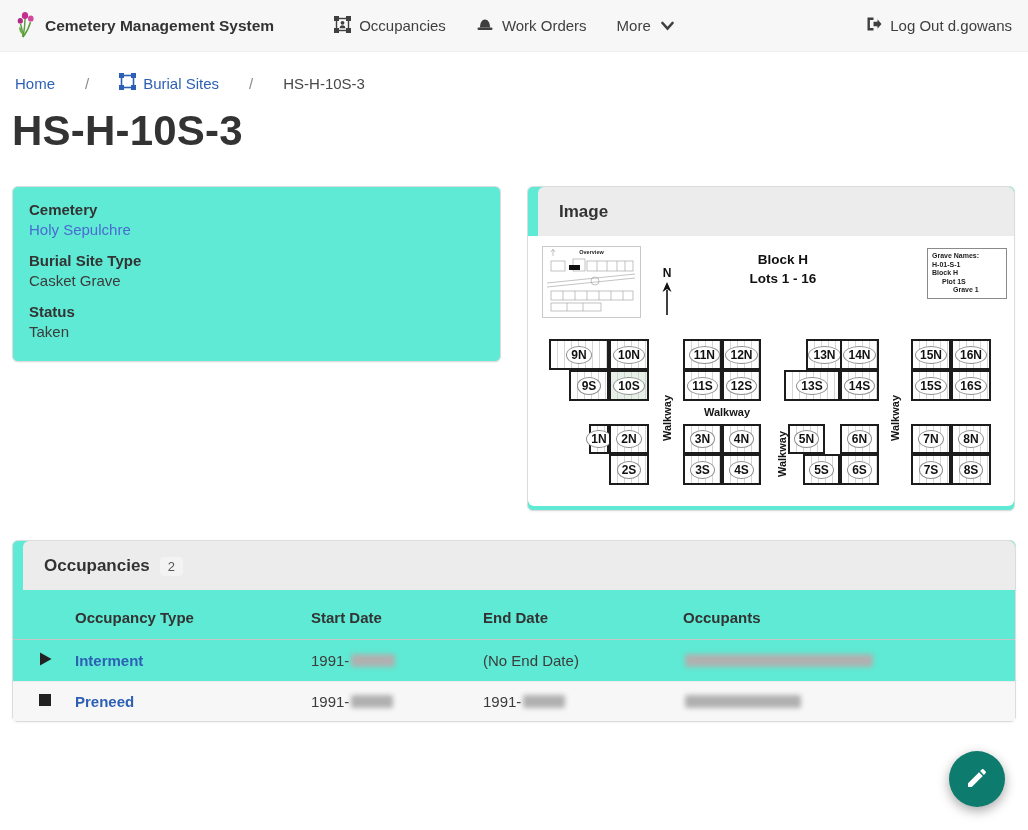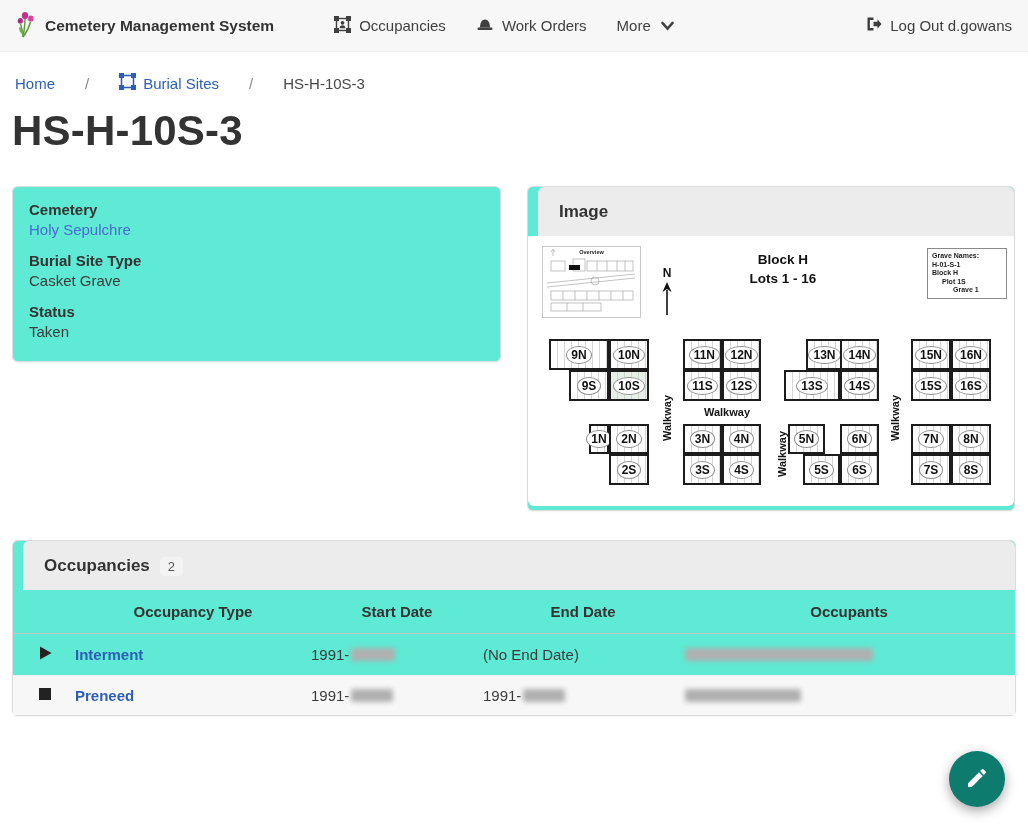--- a/index.html
+++ b/index.html
@@ -60,21 +60,21 @@
   .plot-cell.hl { background:repeating-linear-gradient(90deg,var(--hl-green,#e7efe8) 0,var(--hl-green,#e7efe8) 6px,#c9d7ca 6px,#c9d7ca 7px); }
   .plot-label { background:#fff; border:1px solid #8f8f8f; border-radius:50%;
     font-size:12px; font-weight:700; color:#111; padding:2px 4px; line-height:1; white-space:nowrap; }
   .walkway-label { position:absolute; font-weight:700; font-size:11px; color:#151515; white-space:nowrap; }
   
   .card-occ { left:12px; top:540px; width:1004px; }
   .occ-header { display:flex; align-items:center; gap:10px; }
   .count-badge { background:#f3f3f3; border-radius:4px; font-size:13px; font-weight:400;
     color:#555; padding:3px 8px; line-height:1; }
   table.occ-table { width:100%; border-collapse:collapse; font-size:15px; }
-  .occ-table th { text-align:center; font-weight:700; color:#333; padding:13px 0 13px;
+  .occ-table th { text-align:left; font-weight:700; color:#333; padding:19px 0 13px;
     border-bottom:1px solid #c6c6c6; }
   .occ-table td { padding:11px 0; border-bottom:1px solid #ececec; vertical-align:middle; }
   .occ-table tbody tr:nth-child(2) td { background:#f7f7f7; border-bottom:none; }
   .icon-cell { padding-left:25px !important; }
   a.row-link { color:var(--link,#2d5fb5); font-weight:700; text-decoration:none; cursor:pointer; }
   .redact { display:inline-block; height:13px; background:#b0b0b0; filter:blur(2.5px);
     border-radius:2px; vertical-align:-1px; margin-left:2px; }
   .r44{width:44px;} .r42{width:42px;} .r188{width:188px;} .r116{width:116px;}
   
   .fab { position:absolute; left:949px; top:751px; width:56px; height:56px; border-radius:50%;

